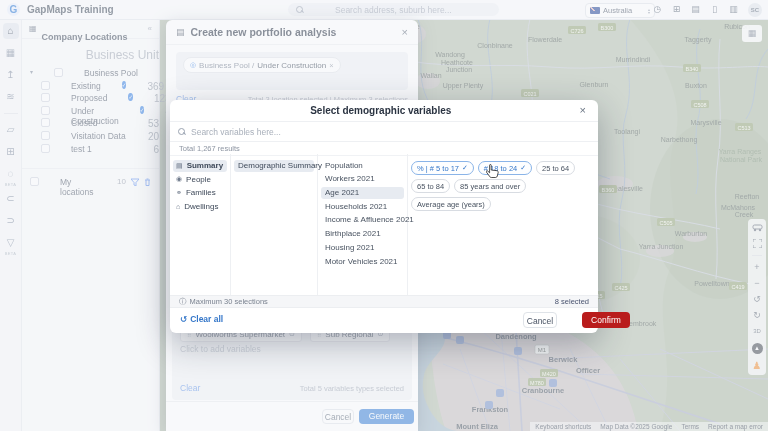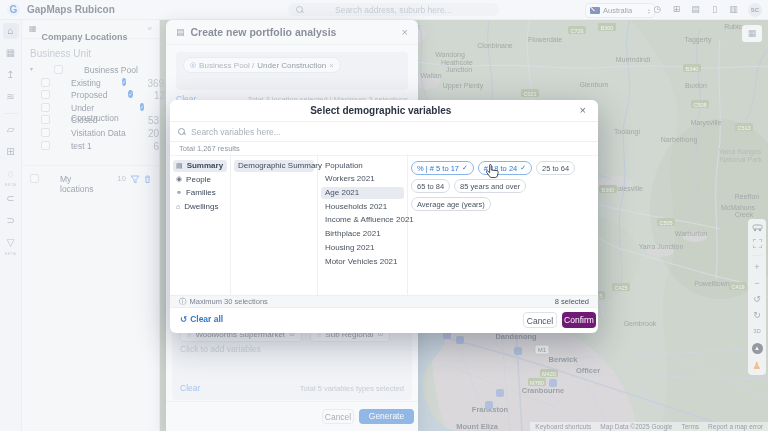--- a/index.html
+++ b/index.html
@@ -29,21 +29,21 @@
   .railico{width:16px;height:16px;margin-bottom:6px;border-radius:4px;color:#8a94a6;font-size:10px;line-height:16px;text-align:center;}
   .railico.active{background:#e4e8ee;color:#414c5e;}
   .raildiv{width:14px;height:1px;background:#e3e6eb;margin:2px 0 8px;}
   .beta{font-size:4px;color:#aab2bd;margin:-6px 0 4px;letter-spacing:.3px;}
   
   #sidebar{position:absolute;left:22px;top:19px;width:138px;height:412px;background:#fafbfc;border-right:1px solid #e6e9ee;z-index:4;box-sizing:border-box;}
   #sbhead{height:19px;border-bottom:1px solid #edeff3;display:flex;align-items:center;gap:5px;padding:0 7px;}
   #sbhead .bico{font-size:8px;color:#717c8c;}
   #sbtitle{font-size:9px;font-weight:bold;color:#485362;flex:1;margin-top:16px;}
   #collapse{font-size:8px;color:#a2aab6;}
-  #sbsection{font-size:10px;color:#a7aeb9;padding:9px 0 6px 8px;}
+  #sbsection{font-size:12px;color:#a7aeb9;padding:9px 0 6px 8px;text-align:right;}
   .tree-row{display:flex;align-items:flex-start;gap:21px;height:12.6px;padding-left:8px;font-size:8.5px;color:#5a6472;}
   .tree-row.child{padding-left:19px;}
   .caret{font-size:6px;color:#8a94a4;}
   .cb{width:7px;height:7px;border:1px solid #d4d9e1;border-radius:2px;background:#fff;flex:0 0 auto;}
   .vbadge{width:8px;height:8px;border-radius:50%;background:#3d85e4;color:#fff;font-size:5.5px;line-height:8px;text-align:center;}
   .tcount{margin-left:auto;color:#99a1ad;font-size:10px;}
   #myloc{border-top:1px solid #edeff3;margin-top:12px;padding-top:8px;}
   #myloc .tools{margin-left:auto;display:flex;align-items:center;gap:5px;padding-right:8px;}
   #myloc .num{color:#99a1ad;font-size:8px;}
   
@@ -106,21 +106,21 @@
   #col4{position:absolute;left:241px;top:7px;width:184px;display:flex;flex-wrap:wrap;gap:4px;align-content:flex-start;}
   .vchip{display:inline-flex;align-items:center;gap:3px;height:12px;padding:0 5px;border:1px solid #d8dce2;border-radius:8px;font-size:7.5px;color:#495361;background:#fff;white-space:nowrap;}
   .vchip.sel{border-color:#8ab4e8;color:#3577c9;background:#fdfeff;}
   .vchip .ck{font-size:7px;color:#3577c9;}
   #selbar{position:absolute;left:0;top:195px;width:428px;height:13px;background:#f5f6f8;border-top:1px solid #eceef1;border-bottom:1px solid #eceef1;display:flex;align-items:center;font-size:7.5px;box-sizing:border-box;padding:0 9px;}
   #maxnote{color:#7b8390;display:flex;gap:3px;align-items:center;flex:1;}
   #selcount{color:#49536f;}
   #imfooter{position:absolute;left:0;top:208px;width:428px;height:25px;}
   #clearall{position:absolute;left:10px;top:6px;font-size:8.5px;font-weight:bold;color:#3577c9;display:flex;gap:3px;align-items:center;}
   #icancel{position:absolute;left:353px;top:4px;width:34px;height:16px;line-height:16px;background:#fff;border:1px solid #dfe3e8;color:#4a5464;}
-  #iconfirm{position:absolute;left:392px;top:4px;width:34px;height:16px;line-height:16px;background:#701a75;color:#fff;}
+  #iconfirm{position:absolute;left:412px;top:4px;width:48px;height:16px;line-height:16px;background:#b91c1c;color:#fff;}
   
   #cursor{position:absolute;left:486px;top:164px;z-index:50;}
 </style>
 </head>
 <body>
 
 <div id="stage">
 
   <div id="map">
     <svg id="mapsvg" width="608" height="412" viewBox="0 0 608 412">
@@ -301,21 +301,21 @@
     <div id="attrib">
         <span>Keyboard shortcuts</span>
         <span>Map Data ©2025 Google</span>
         <span>Terms</span>
         <span>Report a map error</span>
       </div>
   </div>
 
   <div id="topbar">
     <div id="logo">G</div>
-    <div id="apptitle">GapMaps Rubicon</div>
+    <div id="apptitle">GapMaps Training</div>
     <div id="topsearch" class="searchpill">
       <span class="mag"></span>
       <input placeholder="Search address, suburb here..." style="">
     </div>
     <div id="regionsel">
       <span id="flag"></span>
       <span class="rlabel">Australia</span>
       <span class="udar">
           <span>▴</span>
           <span>▾</span>

